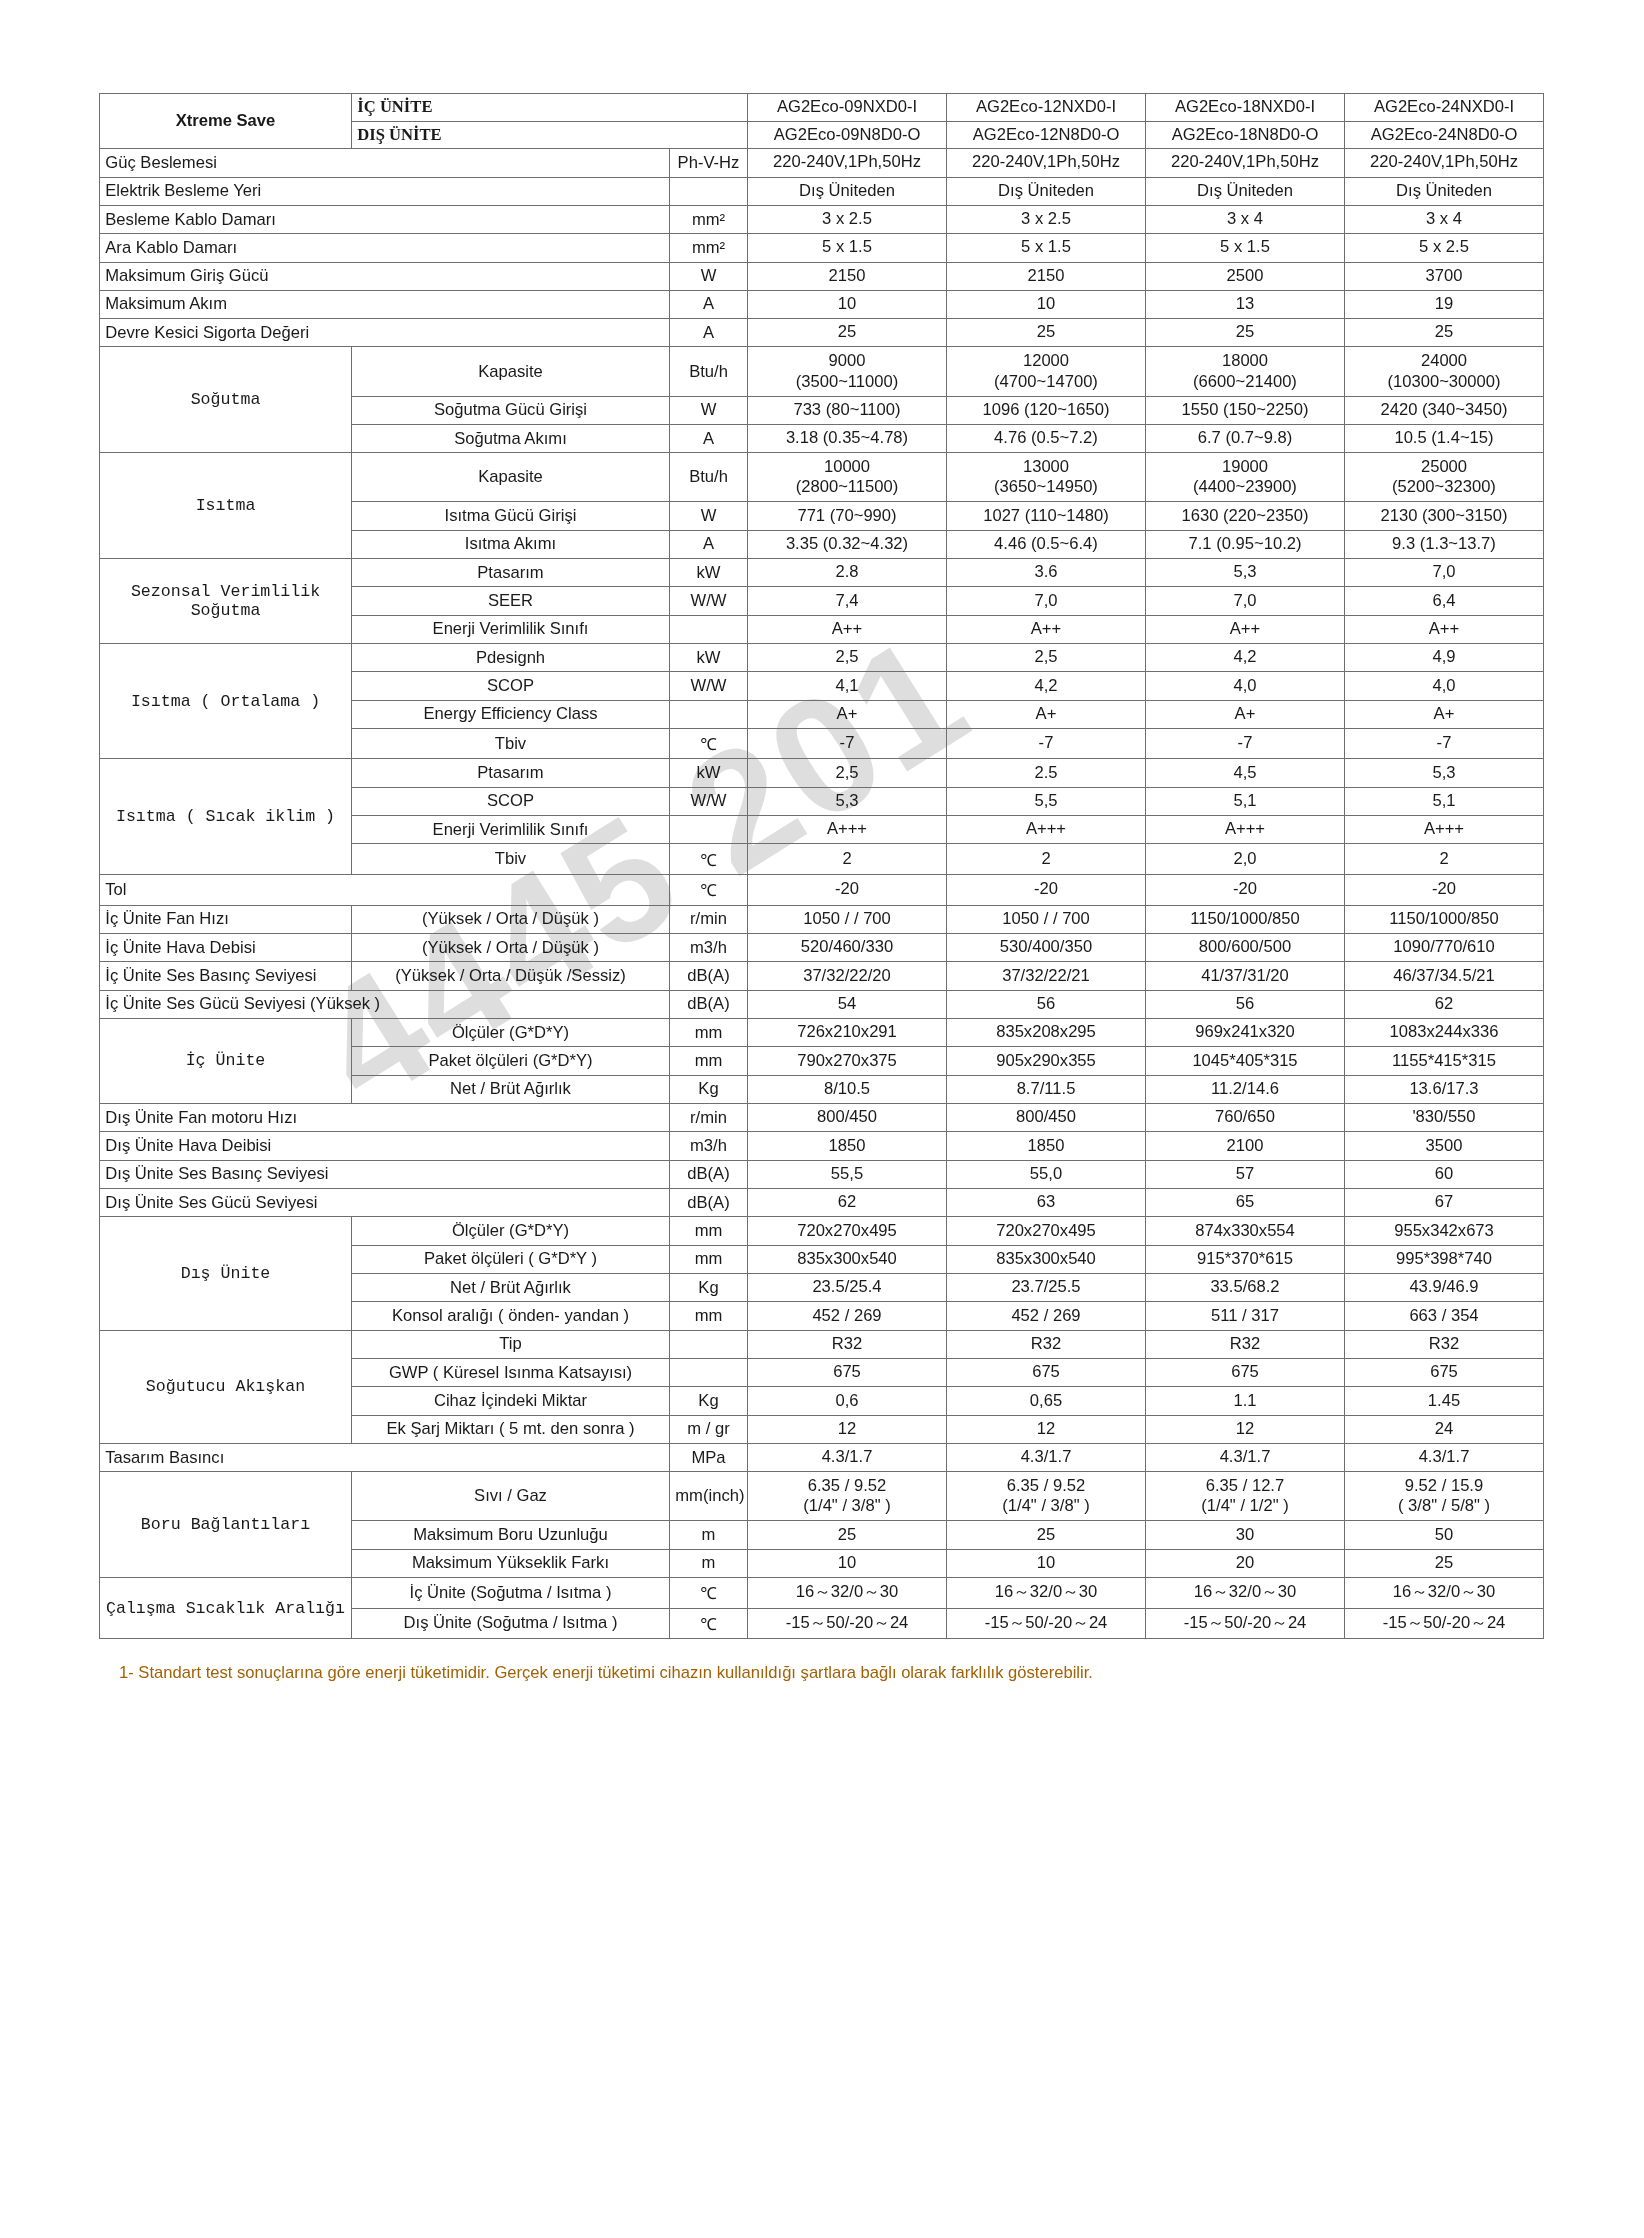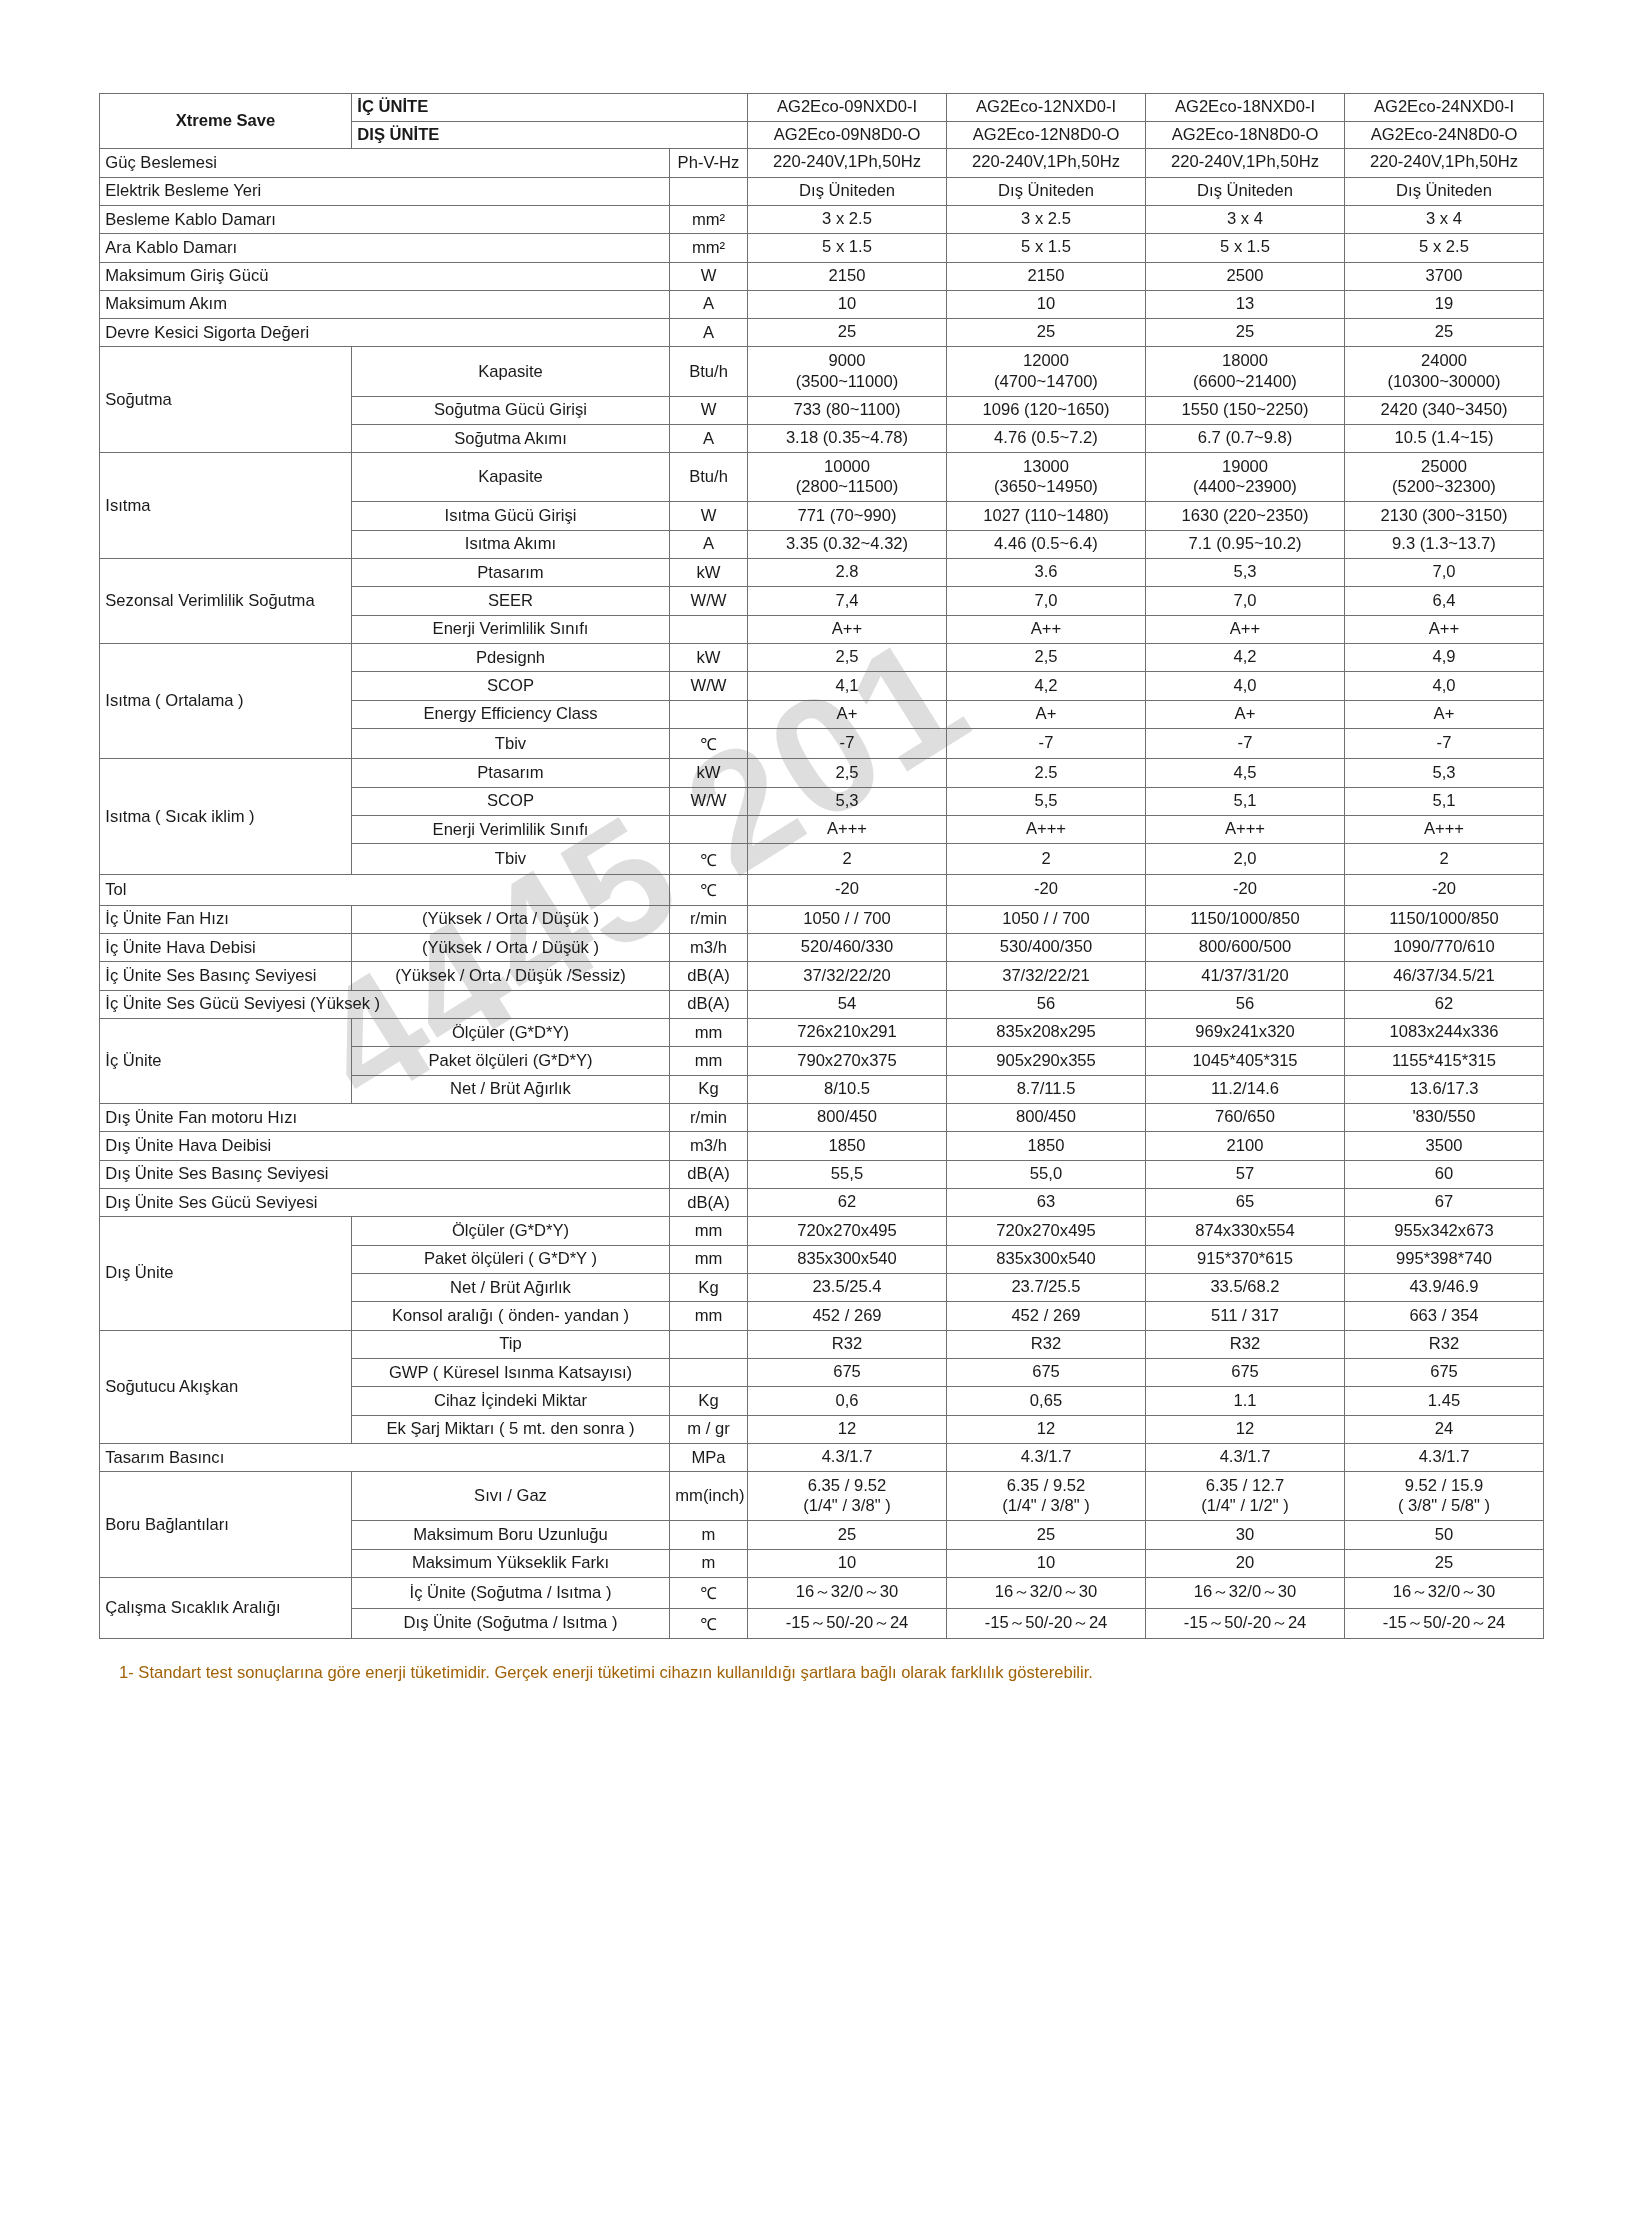--- a/index.html
+++ b/index.html
@@ -49,36 +49,38 @@
   .hdr-cell{
     background:#d7f0ef;
     font-weight:normal;
     text-align:center;
   }
   .hdr-left{
     background:#d7f0ef;
     font-weight:bold;
     text-align:left;
     padding-left:12px;
+    font-family:Liberation Serif, serif;
   }
   .hdr-title{
     background:#d7f0ef;
     font-weight:bold;
     text-align:center;
     font-size:18px;
   }
   .rowlabel{
     text-align:left;
     padding-left:10.6px;
     font-size:17px;
   }
   .grouplabel{
-    text-align:left;
+    text-align:center;
     padding-left:10.6px;
     font-size:18px;
+    font-family:Liberation Mono, monospace;
   }
   .sublabel{
     text-align:center;
     padding-left:14.6px;
     font-size:17px;
   }
   .unit{
     text-align:center;
     font-size:16.6px;
   }

